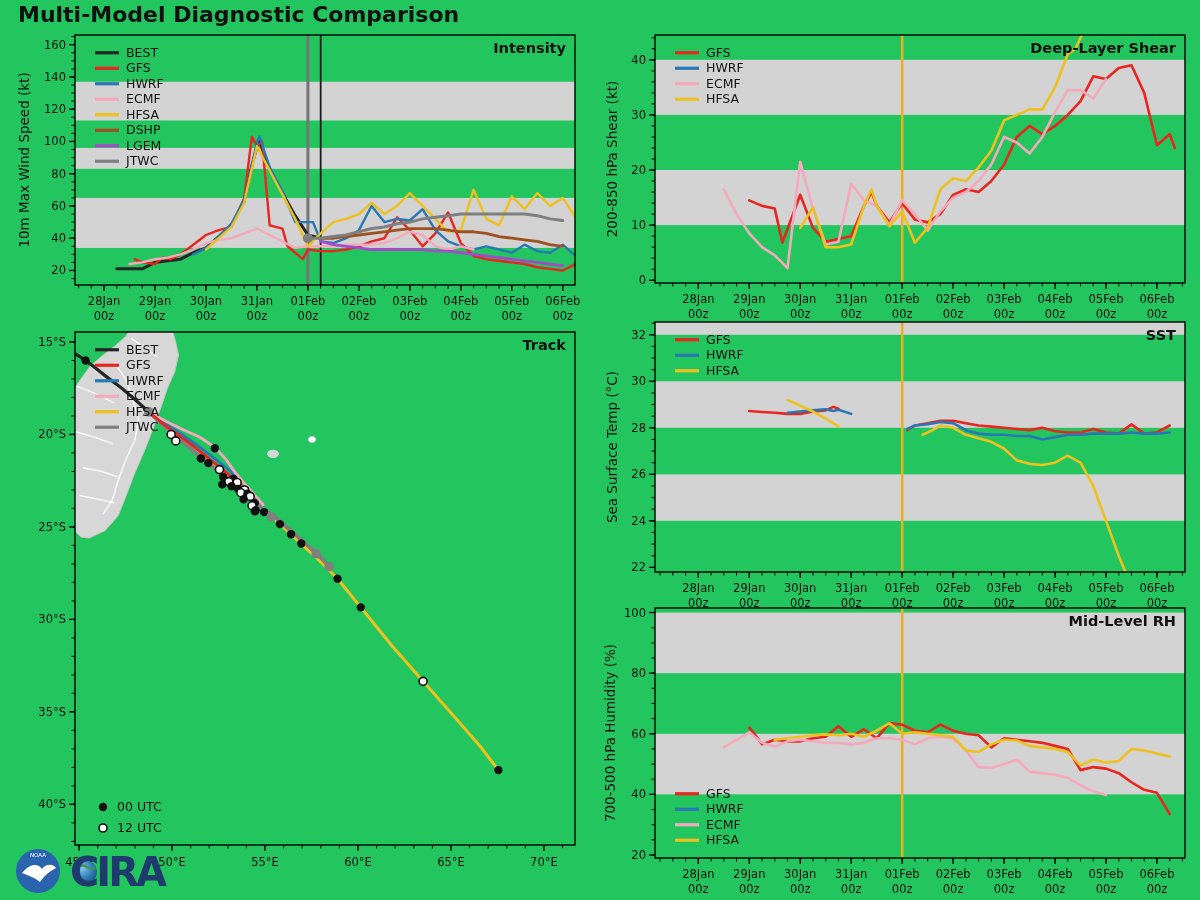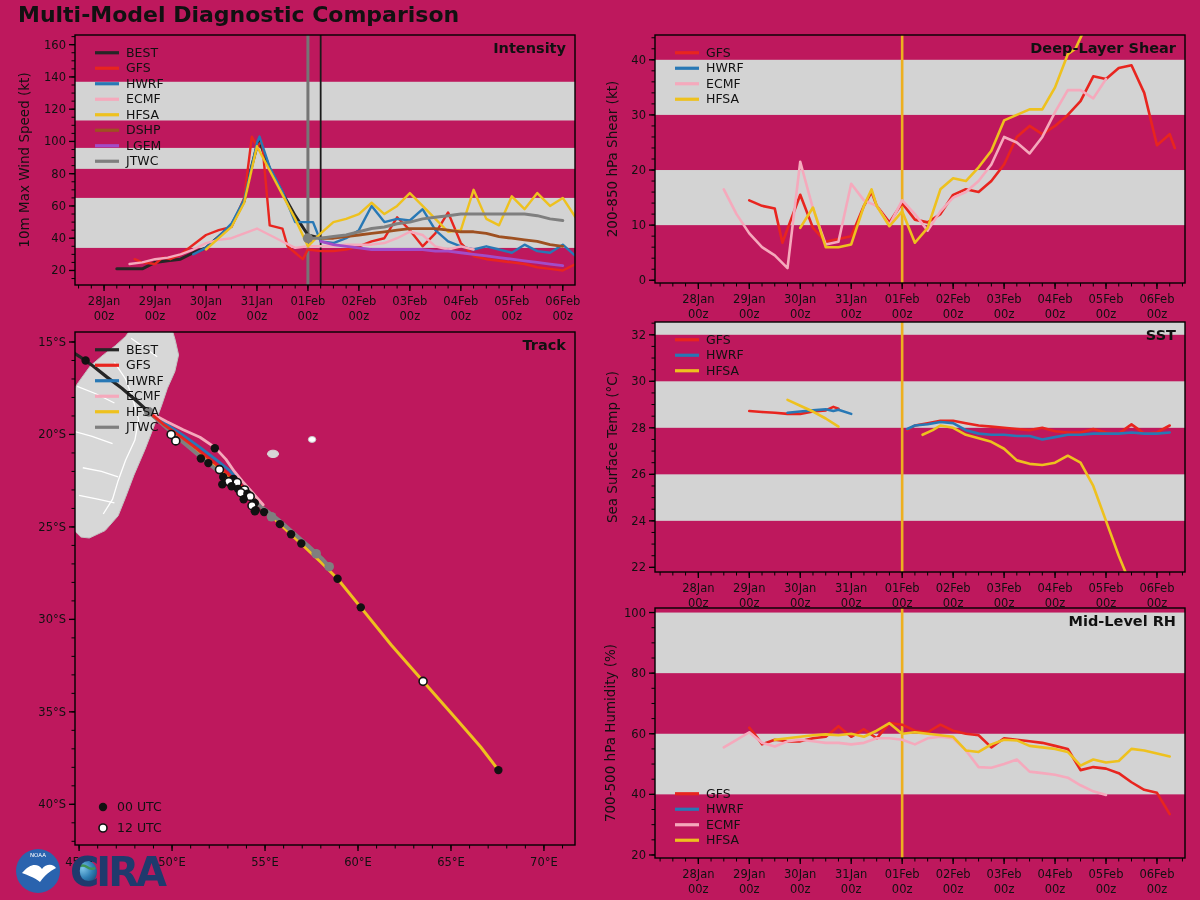--- a/index.html
+++ b/index.html
@@ -1,16 +1,16 @@
 <!DOCTYPE html>
 <html><head>
 <meta charset="utf-8">
 <style>
   html,body{margin:0;padding:0;background:#fff;}
-  .page{position:relative;width:1200px;height:900px;background:#be185d;overflow:hidden;
+  .page{position:relative;width:1200px;height:900px;background:#22c55e;overflow:hidden;
         font-family:"DejaVu Sans","Liberation Sans",sans-serif;}
   .title-left{position:absolute;left:18px;top:2px;font-size:22px;font-weight:bold;color:#111;}
   .title-right{position:absolute;right:16px;top:4px;font-size:21px;font-weight:bold;color:#111;}
   #fig{position:absolute;left:0;top:0;}
   .logo-row{position:absolute;left:12px;top:844px;width:260px;height:54px;}
 </style>
 </head>
 <body>
 
 <div class="page">

